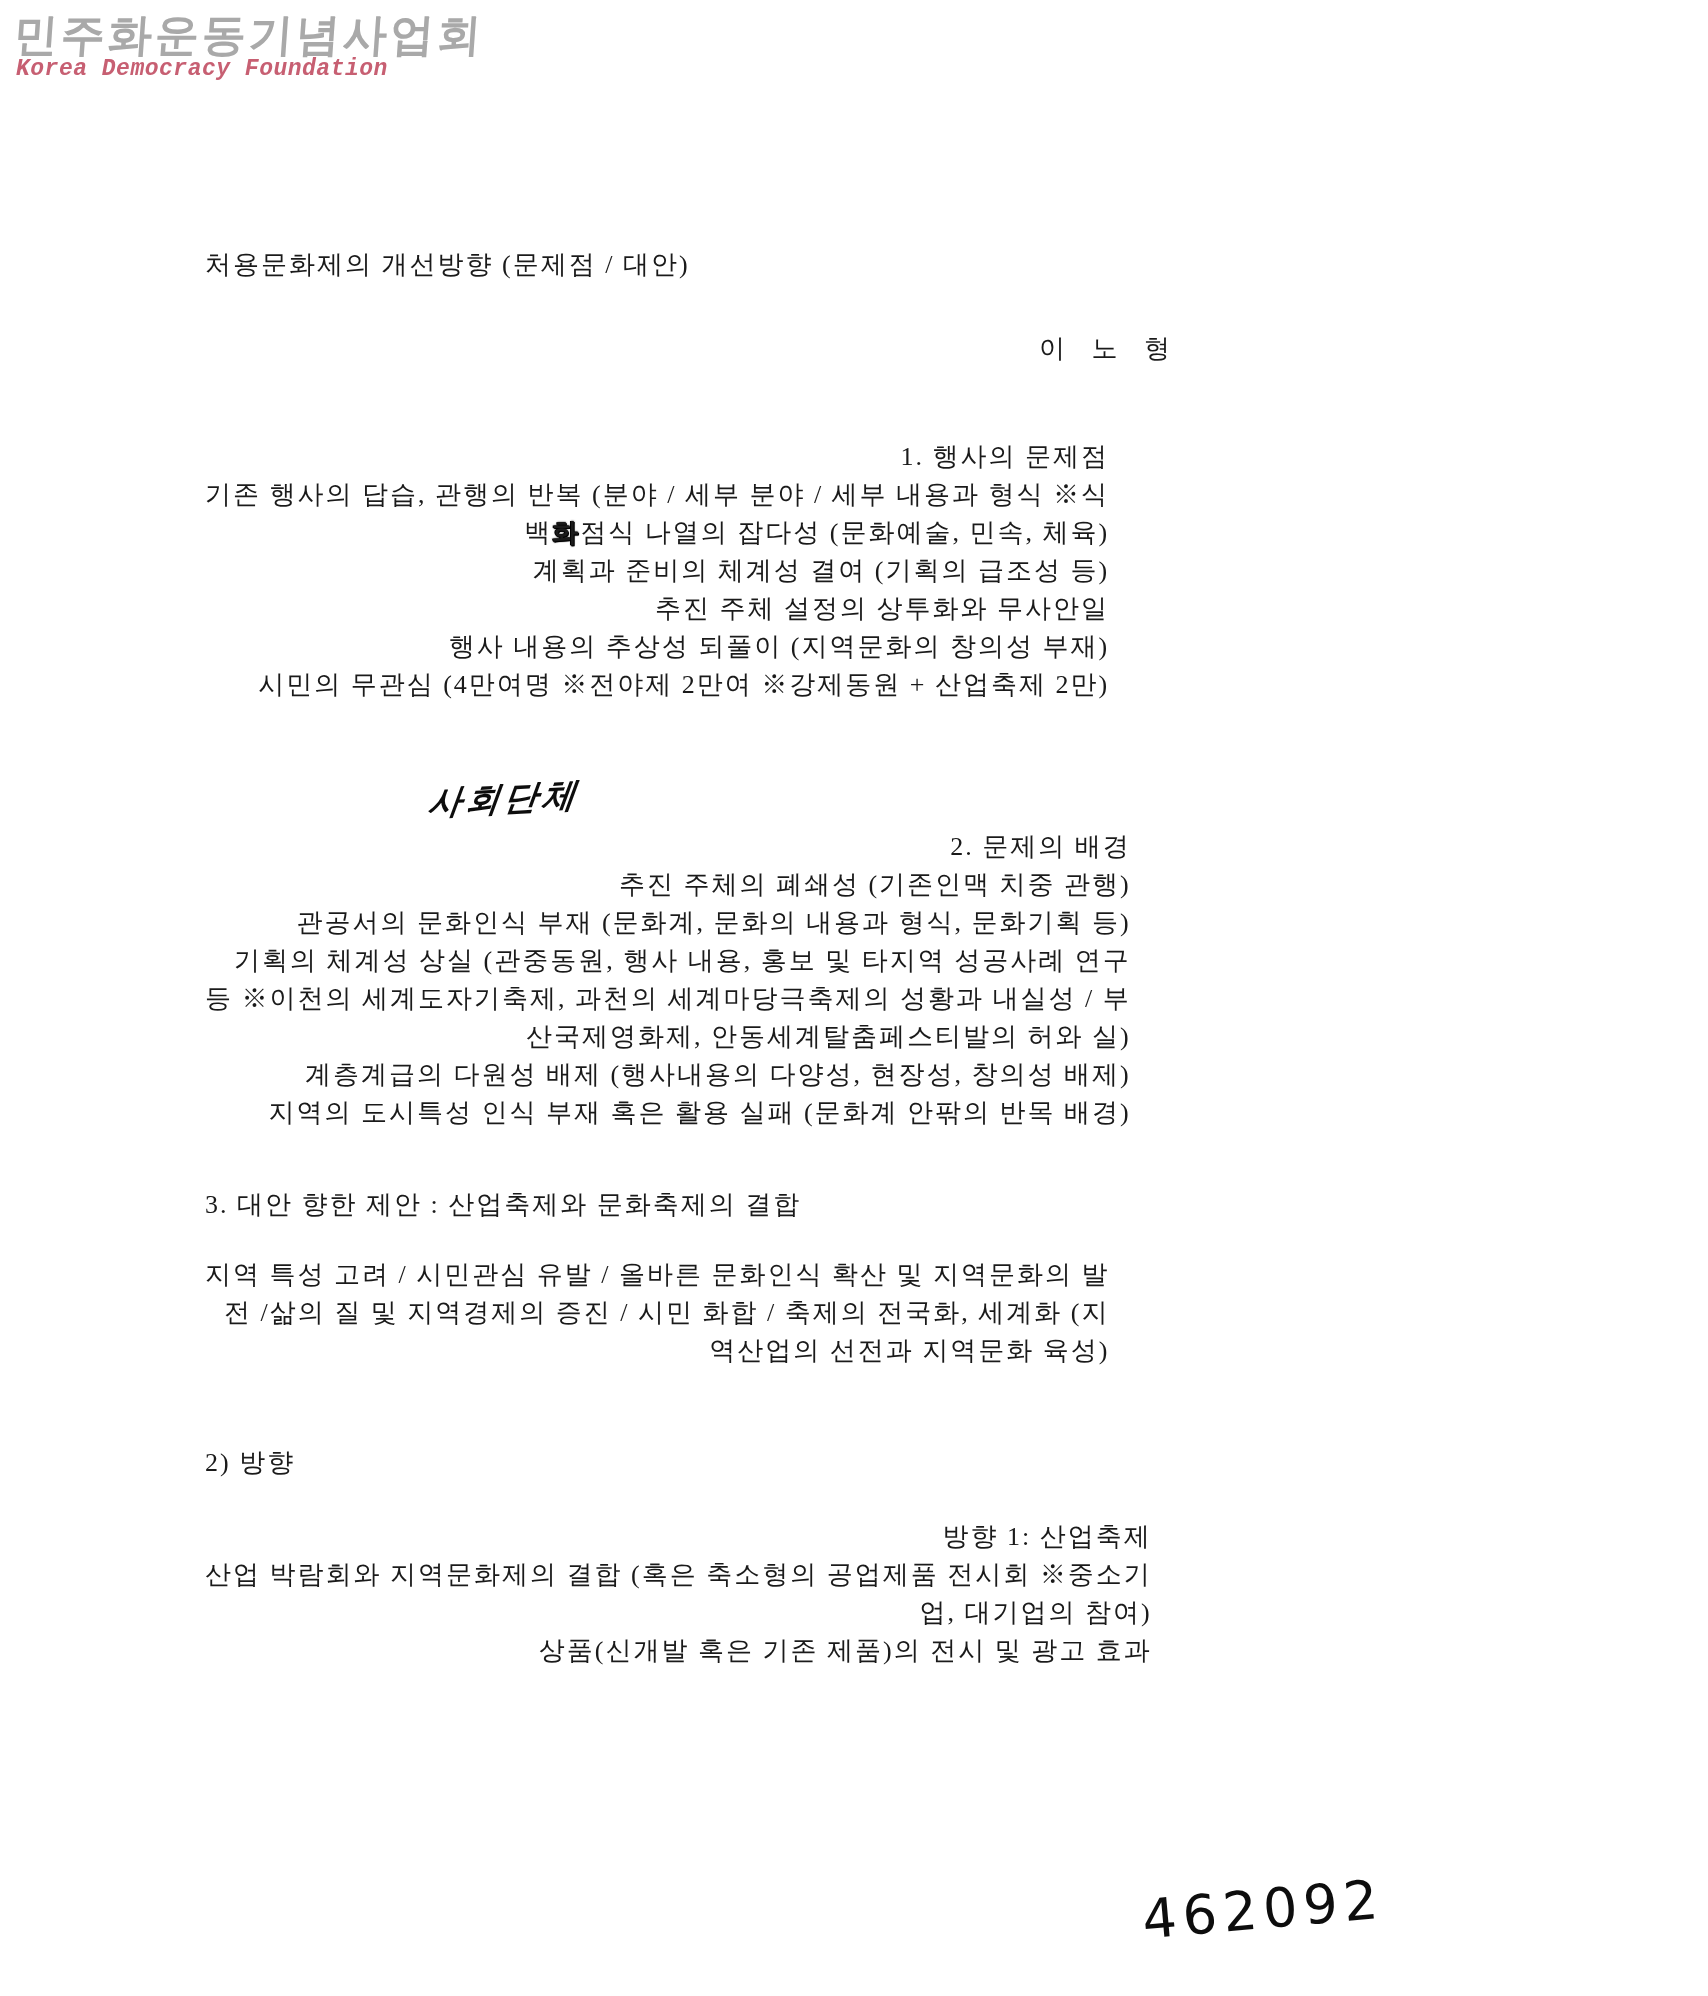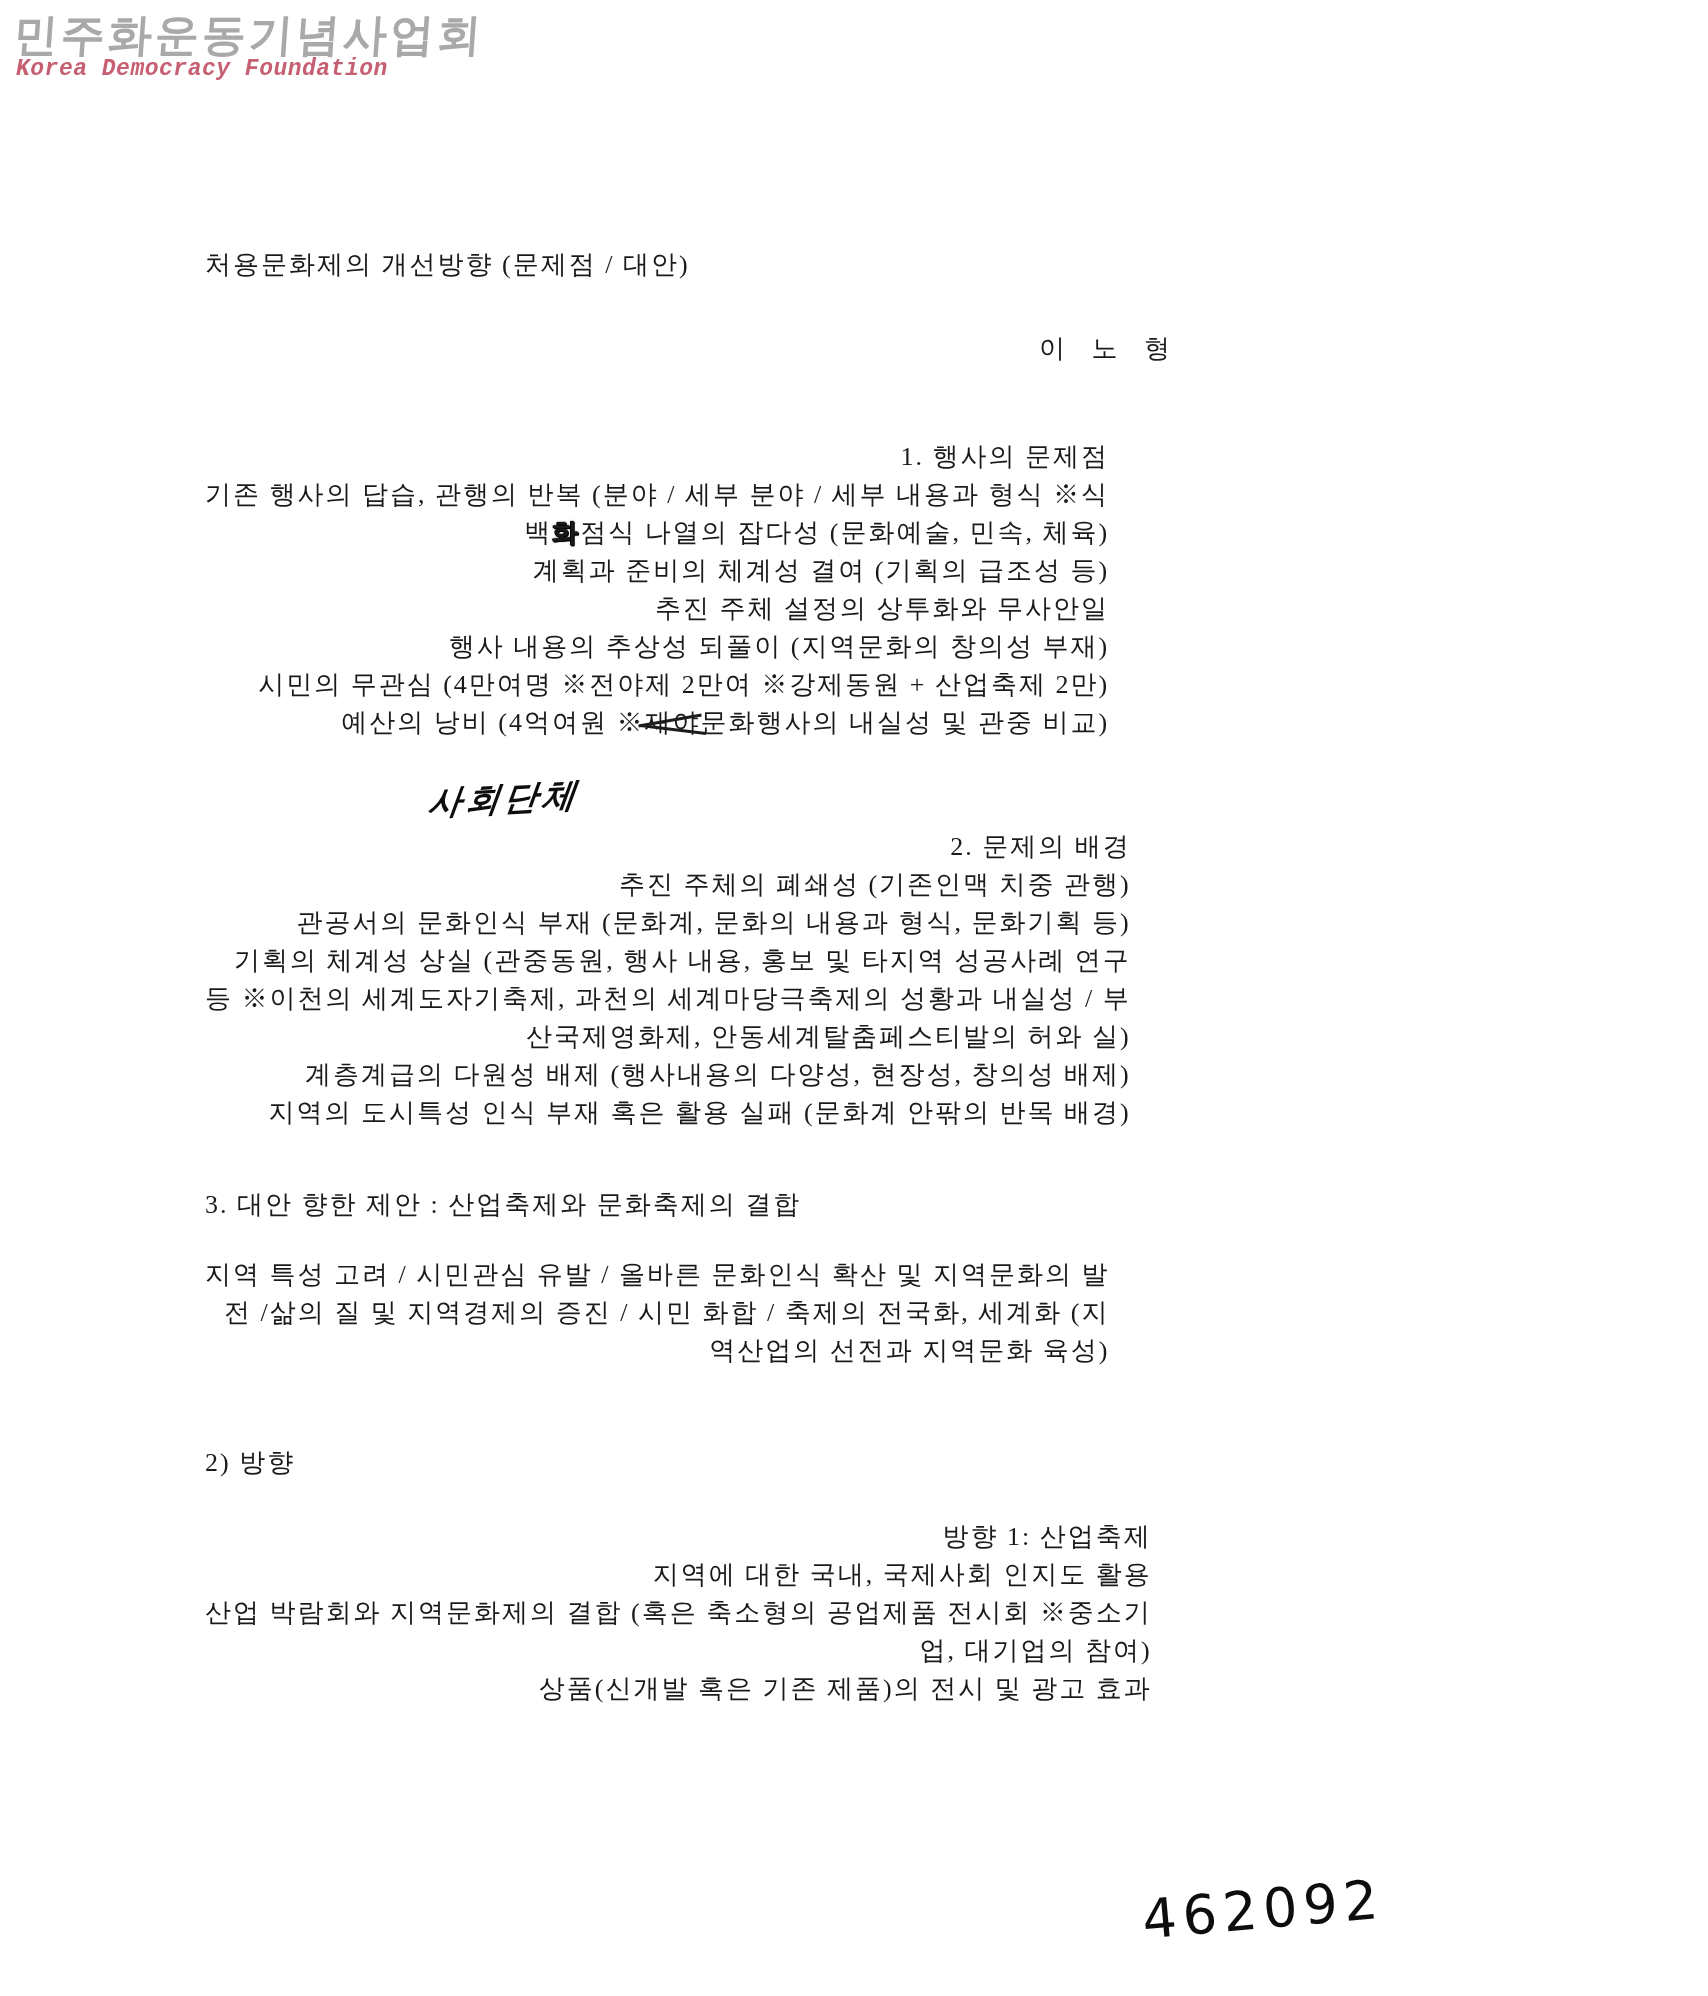--- a/index.html
+++ b/index.html
@@ -86,21 +86,20 @@
 <div class="block author-row doc-line">이 노 형</div>
 
 <div class="block sec1">
   <div class="doc-line">1. 행사의 문제점</div>
   <div class="doc-line">기존 행사의 답습, 관행의 반복 (분야 / 세부 분야 / 세부 내용과 형식 ※식</div>
   <div class="doc-line"><span>백</span><span class="overwritten">화</span><span>점식 나열의 잡다성 (문화예술, 민속, 체육)</span></div>
   <div class="doc-line">계획과 준비의 체계성 결여 (기획의 급조성 등)</div>
   <div class="doc-line">추진 주체 설정의 상투화와 무사안일</div>
   <div class="doc-line">행사 내용의 추상성 되풀이 (지역문화의 창의성 부재)</div>
   <div class="doc-line">시민의 무관심 (4만여명 ※전야제 2만여 ※강제동원 + 산업축제 2만)</div>
-  <div class="doc-line"><span>예산의 낭비 (4억여원 ※</span><span class="crossed">재야</span><span>문화행사의 내실성 및 관중 비교)</span></div>
 </div>
 
 <div class="hw hw-correction">사회단체</div>
 
 <div class="block sec2">
   <div class="doc-line">2. 문제의 배경</div>
   <div class="doc-line">추진 주체의 폐쇄성 (기존인맥 치중 관행)</div>
   <div class="doc-line">관공서의 문화인식 부재 (문화계, 문화의 내용과 형식, 문화기획 등)</div>
   <div class="doc-line">기획의 체계성 상실 (관중동원, 행사 내용, 홍보 및 타지역 성공사례 연구</div>
   <div class="doc-line">등 ※이천의 세계도자기축제, 과천의 세계마당극축제의 성황과 내실성 / 부</div>
@@ -114,19 +113,18 @@
 <div class="block purpose">
   <div class="doc-line">지역 특성 고려 / 시민관심 유발 / 올바른 문화인식 확산 및 지역문화의 발</div>
   <div class="doc-line">전 /삶의 질 및 지역경제의 증진 / 시민 화합 / 축제의 전국화, 세계화 (지</div>
   <div class="doc-line">역산업의 선전과 지역문화 육성)</div>
 </div>
 
 <div class="block direction-heading doc-line">2) 방향</div>
 
 <div class="block direction1">
   <div class="doc-line">방향 1: 산업축제</div>
-  <div class="doc-line">지역에 대한 국내, 국제사회 인지도 활용</div>
   <div class="doc-line">산업 박람회와 지역문화제의 결합 (혹은 축소형의 공업제품 전시회 ※중소기</div>
   <div class="doc-line">업, 대기업의 참여)</div>
   <div class="doc-line">상품(신개발 혹은 기존 제품)의 전시 및 광고 효과</div>
 </div>
 
 <div class="hw hw-number">462092</div>
 
 </body></html>

